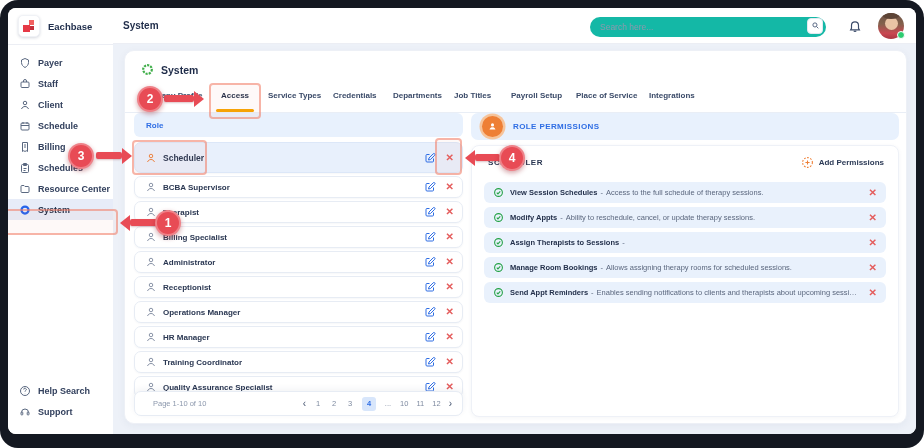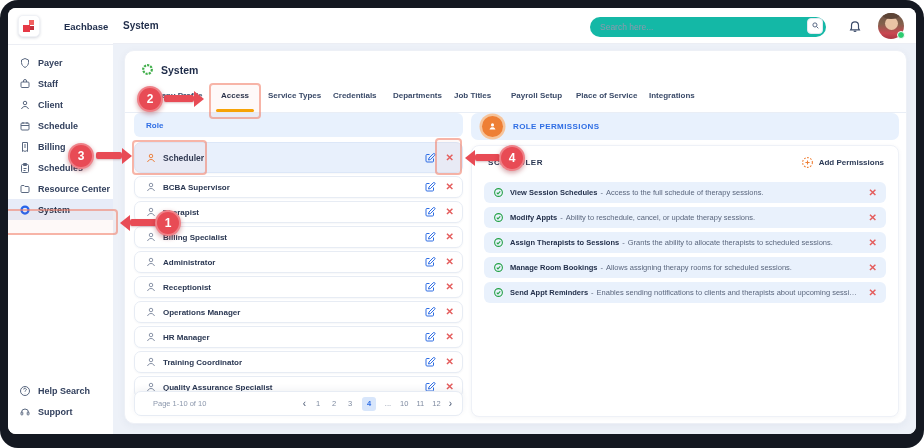--- a/index.html
+++ b/index.html
@@ -3,21 +3,21 @@
 <meta charset="utf-8">
 <style>
   html,body{margin:0;padding:0;background:#ffffff;}
   body{width:924px;height:448px;font-family:"Liberation Sans",sans-serif;-webkit-font-smoothing:antialiased;}
   .stage{position:relative;width:924px;height:448px;background:#fff;}
   .frame{position:absolute;inset:0;background:#141821;border-radius:18px;}
   .app{position:absolute;left:8px;top:8px;right:8px;bottom:14px;background:#ffffff;border-radius:8px;overflow:hidden;}
 
   
   .sidebar{position:absolute;left:0;top:0;width:105px;height:100%;background:#fff;border-right:1px solid #eceef4;}
-  .brand{height:36px;display:flex;align-items:center;gap:24px;padding-left:10px;border-bottom:1px solid #eceef4;}
+  .brand{height:36px;display:flex;align-items:center;gap:8px;padding-left:10px;border-bottom:1px solid #eceef4;}
   .brand-mark{width:20px;height:20px;background:#fff;border-radius:5px;border:1px solid #f0f2f6;box-shadow:0 1px 3px rgba(25,45,85,.18);position:relative;flex:none;}
   .brand-mark i{position:absolute;display:block;}
   .brand-mark .sq1{left:10px;top:4px;width:5px;height:5px;background:#f briefly;}
   .brand-mark .sq1{background:#f26060;}
   .brand-mark .sq2{left:4px;top:9px;width:7px;height:7px;background:#e63946;}
   .brand-mark .sq3{left:11px;top:10px;width:4px;height:4px;background:#c42f3b;}
   .brand-name{font-size:9.5px;font-weight:700;color:#22304e;}
   .nav{position:absolute;top:44px;left:0;right:0;}
   .nav-item{height:21px;display:flex;align-items:center;gap:7px;padding-left:11px;font-size:9px;font-weight:600;color:#33415e;cursor:pointer;}
   .nav-item svg{width:12px;height:12px;color:#5a6880;flex:none;}
@@ -426,21 +426,20 @@
                   <span class="p-desc">Ability to reschedule, cancel, or update therapy sessions.</span>
                   <span class="x-btn">✕</span>
                 </div>
                 <div class="perm-row">
                   <svg viewBox="0 0 24 24" fill="none" stroke="#27a348" stroke-width="2.4">
                       <circle cx="12" cy="12" r="8.5"></circle>
                       <path d="M8.2 12.4l2.6 2.6 5-5.6"></path>
                     </svg>
                   <span class="p-name">Assign Therapists to Sessions</span>
                   <span class="p-sep">-</span>
-                  <span class="p-desc">Grants the ability to allocate therapists to scheduled sessions.</span>
                   <span class="x-btn">✕</span>
                 </div>
                 <div class="perm-row">
                   <svg viewBox="0 0 24 24" fill="none" stroke="#27a348" stroke-width="2.4">
                       <circle cx="12" cy="12" r="8.5"></circle>
                       <path d="M8.2 12.4l2.6 2.6 5-5.6"></path>
                     </svg>
                   <span class="p-name">Manage Room Bookings</span>
                   <span class="p-sep">-</span>
                   <span class="p-desc">Allows assigning therapy rooms for scheduled sessions.</span>

